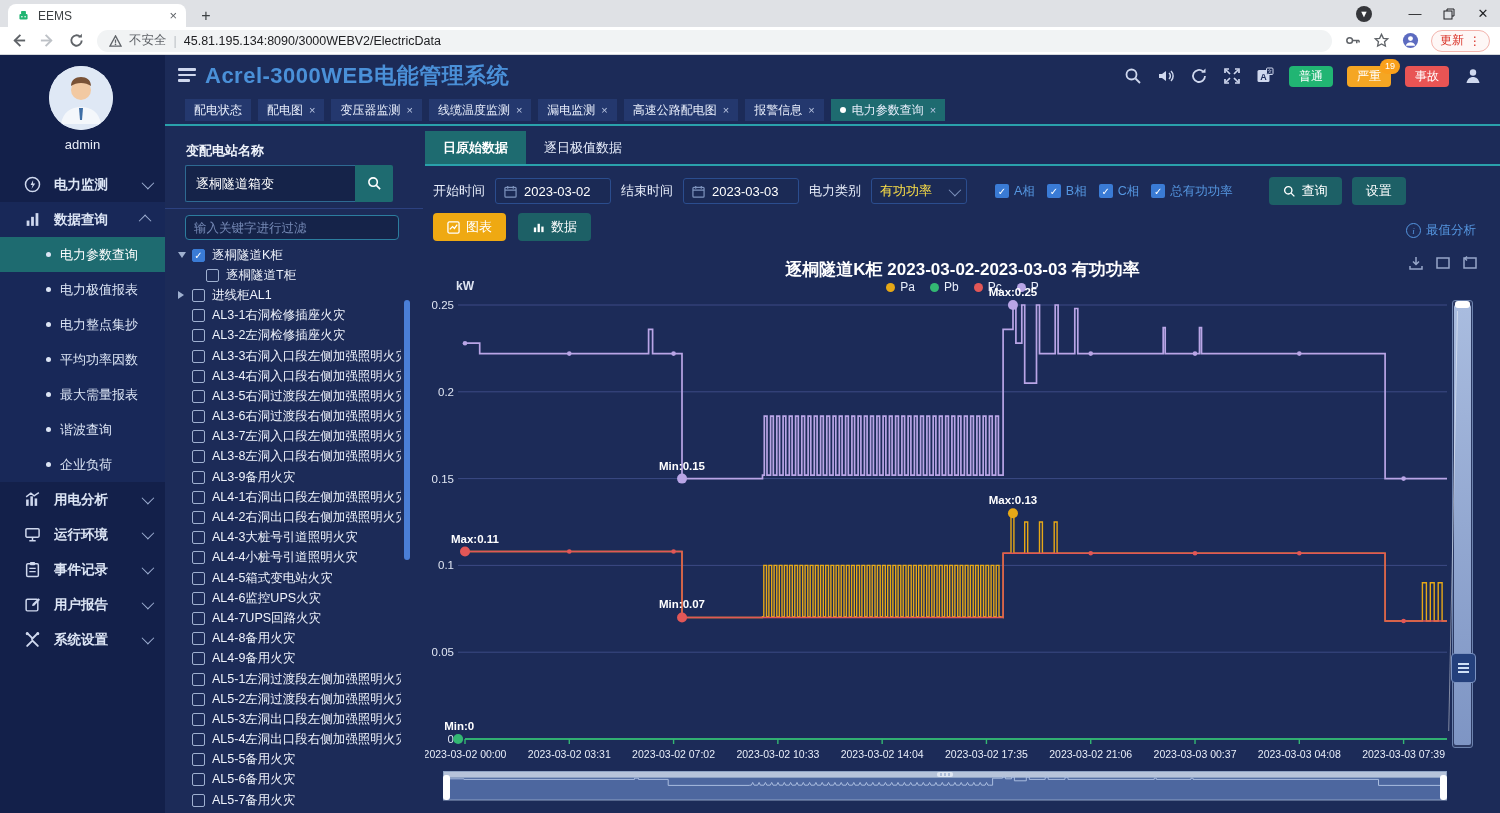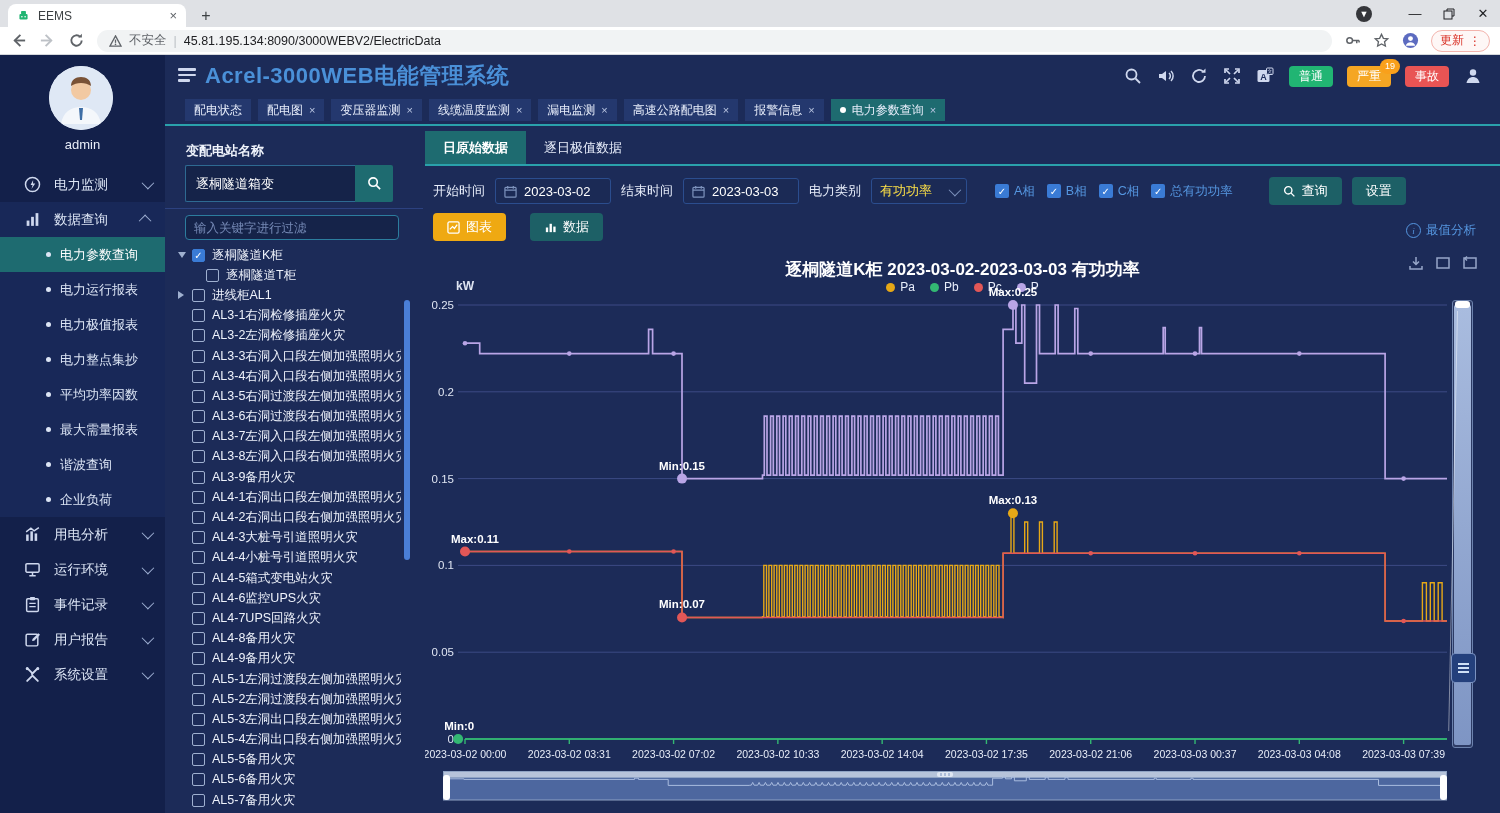--- a/index.html
+++ b/index.html
@@ -29,21 +29,21 @@
   .updpill{height:20px;border:1.5px solid #f3b4ad;border-radius:11px;color:#d93025;font-size:12px;
     display:flex;align-items:center;padding:0 8px;gap:5px;background:#fef7f6;}
   
   .app{position:absolute;left:0;top:55px;width:1500px;height:758px;background:#1c2b58;}
   .sidebar{position:absolute;left:0;top:0;width:165px;height:758px;background:#13204a;}
   .avatar{position:absolute;left:49px;top:11px;width:64px;height:64px;border-radius:50%;background:#dfe7f3;overflow:hidden;}
   .admin{position:absolute;left:0;top:82px;width:165px;text-align:center;color:#e8edf8;font-size:13px;}
   .menu{position:absolute;left:0;top:112px;width:165px;}
   .mi{height:35px;display:flex;align-items:center;padding:0 14px 0 24px;color:#dce5f5;font-size:13.5px;cursor:pointer;}
   .mi .ic{width:17px;height:17px;margin-right:13px;flex:none;}
-  .mi .lb{flex:1;}
+  .mi .lb{flex:1;font-weight:bold;}
   .chev{width:8px;height:8px;border-right:1.6px solid #9fb0d4;border-bottom:1.6px solid #9fb0d4;flex:none;}
   .chev.down{transform:rotate(45deg) translateY(-2px);}
   .chev.up{transform:rotate(-135deg) translateY(-2px);}
   .migroup{background:#182858;}
   .sub{height:35px;display:flex;align-items:center;padding-left:46px;color:#dce5f5;font-size:13px;cursor:pointer;}
   .sub .dot{width:5px;height:5px;border-radius:50%;background:#dce5f5;margin-right:9px;}
   .sub.active{background:#1e6b70;color:#fff;}
   
   .mheader{position:absolute;left:165px;top:0;width:1335px;height:42px;}
   .hamb{position:absolute;left:13px;top:13px;width:18px;height:14px;}
@@ -94,21 +94,21 @@
     padding:0 8px;gap:7px;color:#fff;background:#1b2a55;box-sizing:border-box;}
   .selbox{width:96px;height:26px;border:1px solid #2b4d8e;border-radius:3px;display:flex;align-items:center;
     padding:0 8px;color:#fde047;background:#1b2a55;box-sizing:border-box;justify-content:space-between;}
   .ckitem{display:flex;align-items:center;gap:5px;color:#5596e0;font-size:12.5px;}
   .ck{width:14px;height:14px;border-radius:2px;background:#3a7bd5;color:#fff;font-size:10px;display:flex;
     align-items:center;justify-content:center;}
   .btn{height:28px;border-radius:4px;color:#fff;font-size:13px;display:flex;align-items:center;
     justify-content:center;padding:0 14px;gap:6px;cursor:pointer;}
   .btn.teal{background:#1d6066;}
   .btn.yellow{background:#efa912;}
-  .brow{position:absolute;left:8px;top:87px;display:flex;gap:24px;}
+  .brow{position:absolute;left:8px;top:87px;display:flex;gap:12px;}
   .extreme{position:absolute;right:24px;top:96px;display:flex;align-items:center;gap:5px;color:#5596e0;font-size:12.5px;cursor:pointer;}
   .infoc{width:13px;height:13px;border:1px solid #5596e0;border-radius:50%;font-size:9px;display:flex;
     align-items:center;justify-content:center;font-style:italic;font-family:"Liberation Serif",serif;}
   .ctitle{position:absolute;left:0;top:132px;width:1075px;text-align:center;color:#fff;font-size:17px;font-weight:bold;}
   .toolbox{position:absolute;right:22px;top:129px;display:flex;gap:11px;}
   .toolbox svg{width:16px;height:16px;}
   .legend{position:absolute;left:0;top:154px;width:1075px;display:flex;justify-content:center;gap:15px;
     color:#e8eefb;font-size:12px;align-items:center;}
   .litem{display:flex;align-items:center;gap:5px;cursor:pointer;}
   .ldot{width:9px;height:9px;border-radius:50%;}
@@ -221,24 +221,20 @@
                   <rect x="2.5" y="9" width="2.6" height="5" fill="#cfd8ee"></rect>
                   <rect x="6.7" y="5.5" width="2.6" height="8.5" fill="#cfd8ee"></rect>
                   <rect x="10.9" y="2" width="2.6" height="12" fill="#cfd8ee"></rect>
                 </svg></span>
               <span class="lb">数据查询</span>
               <span class="chev up"></span>
             </div>
             <div class="sub active">
               <span class="dot"></span>
               <span>电力参数查询</span>
-            </div>
-            <div class="sub">
-              <span class="dot"></span>
-              <span>电力运行报表</span>
             </div>
             <div class="sub">
               <span class="dot"></span>
               <span>电力极值报表</span>
             </div>
             <div class="sub">
               <span class="dot"></span>
               <span>电力整点集抄</span>
             </div>
             <div class="sub">

